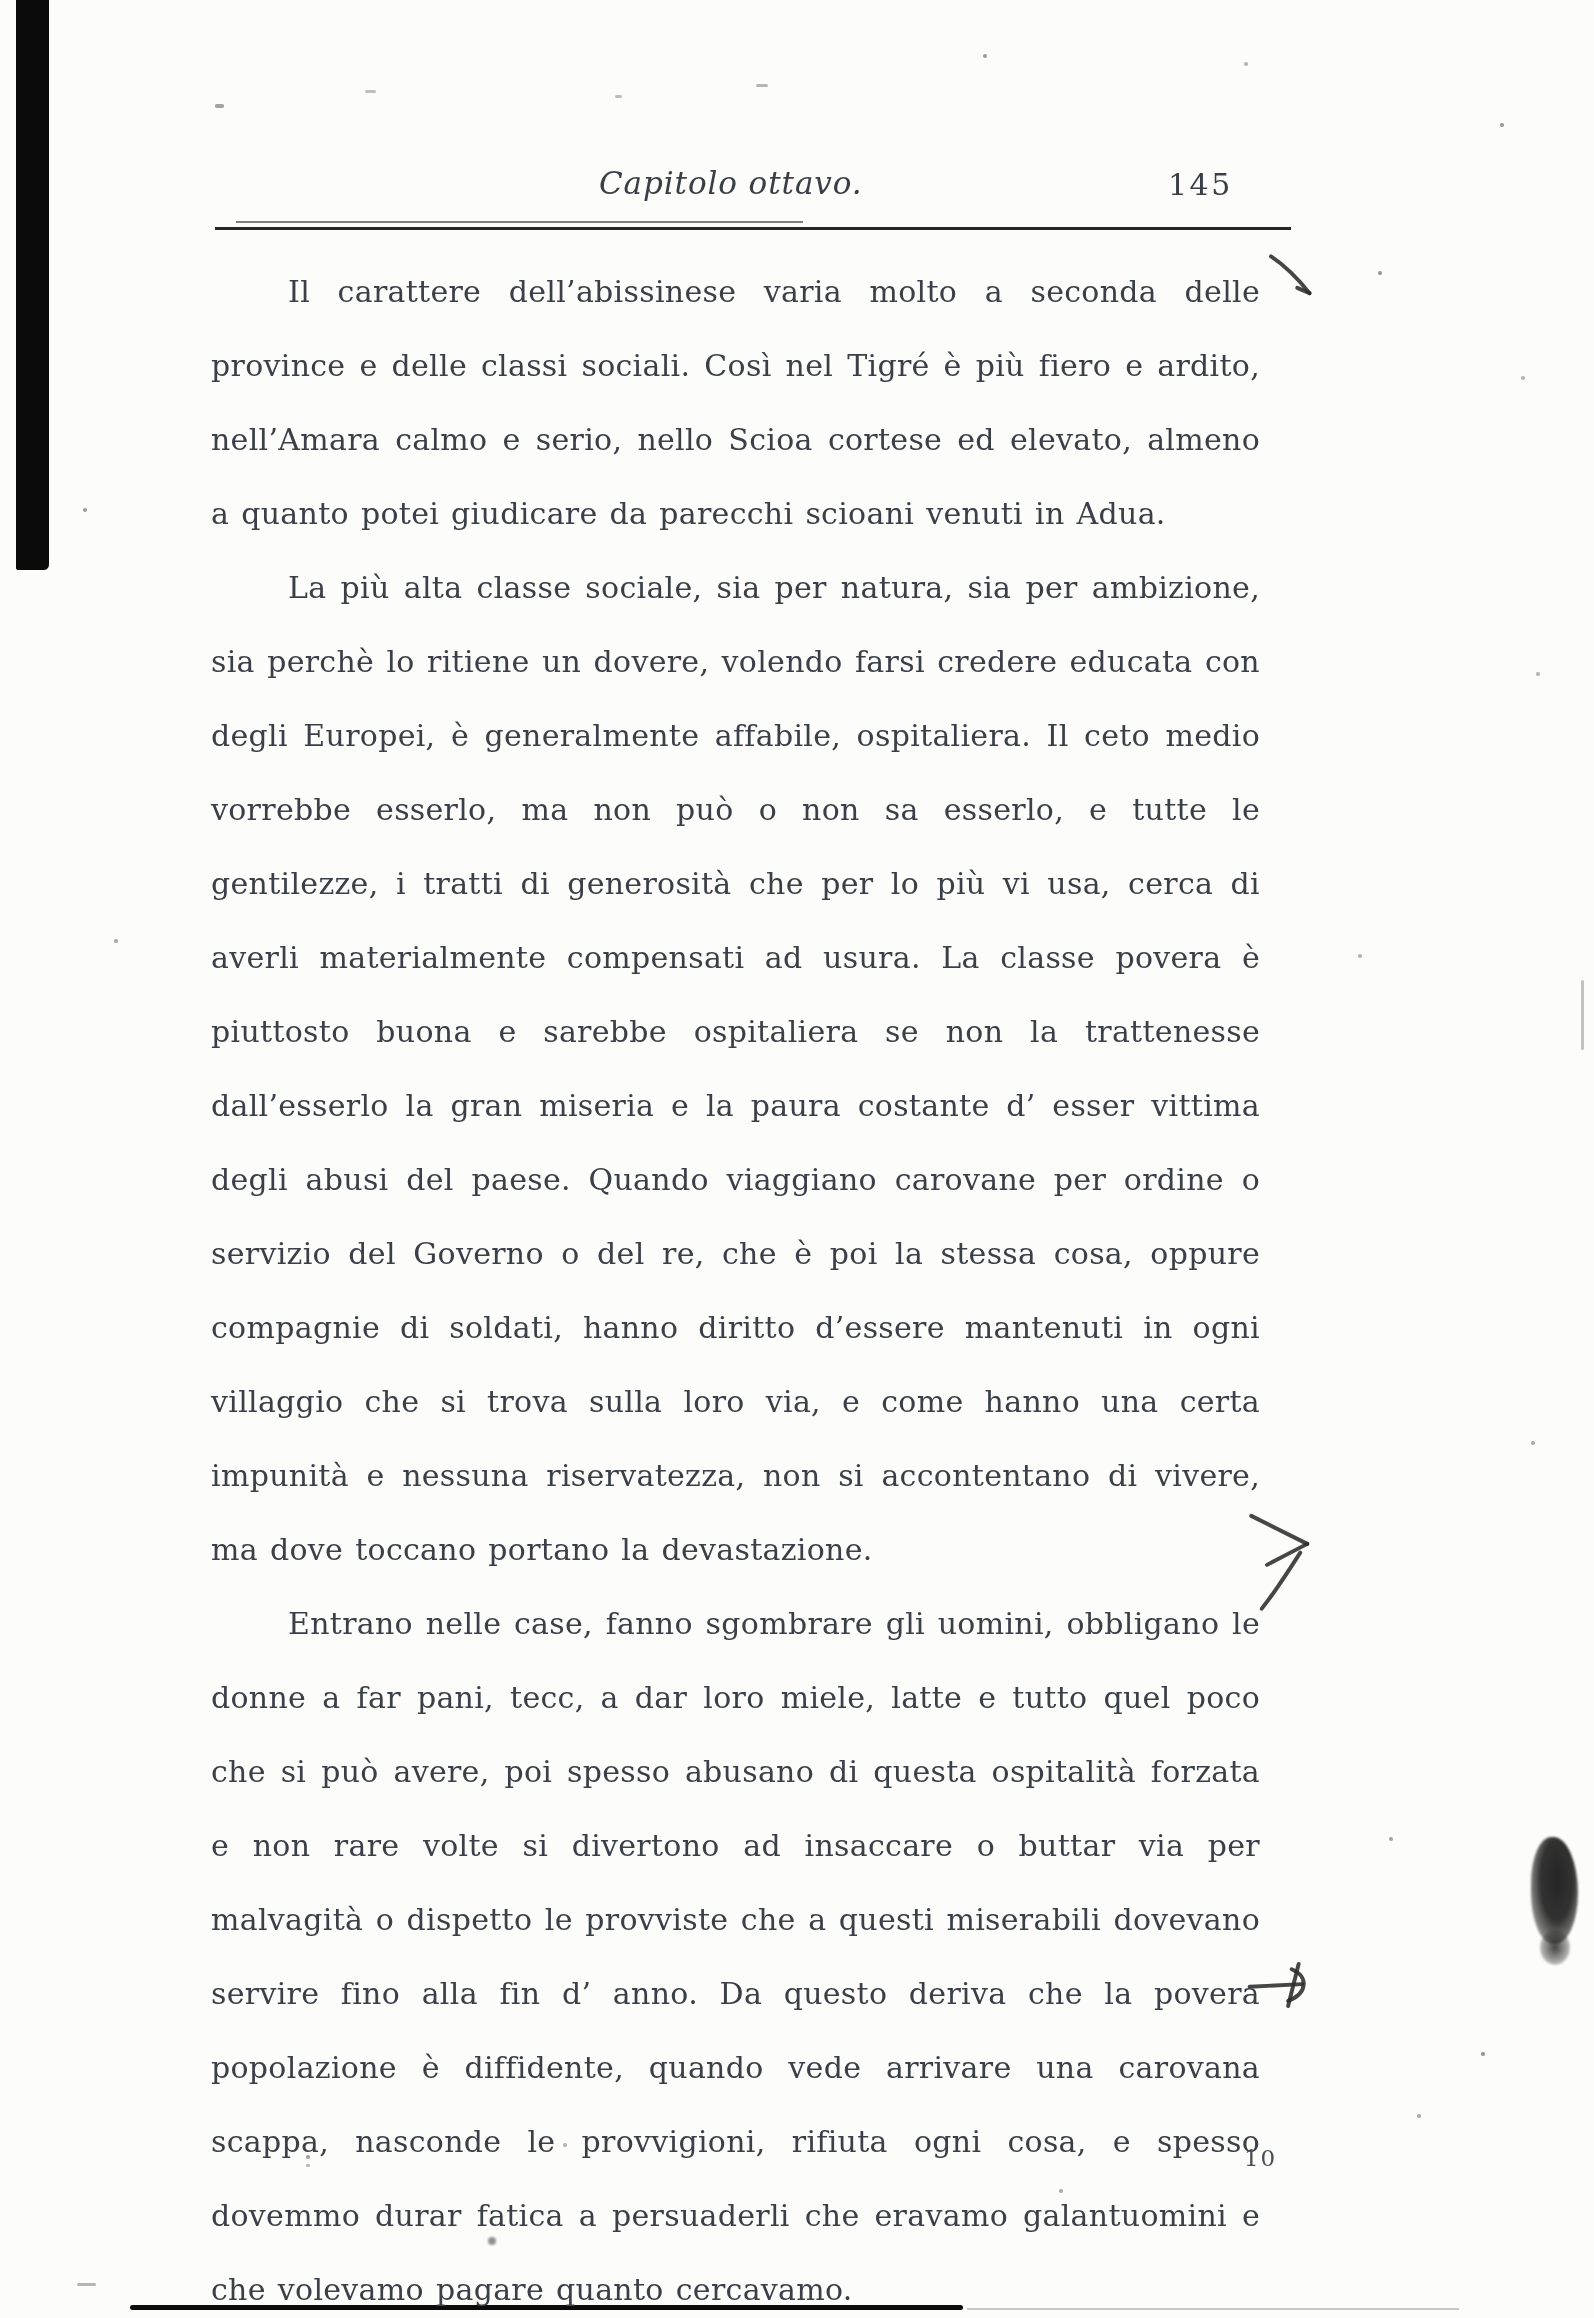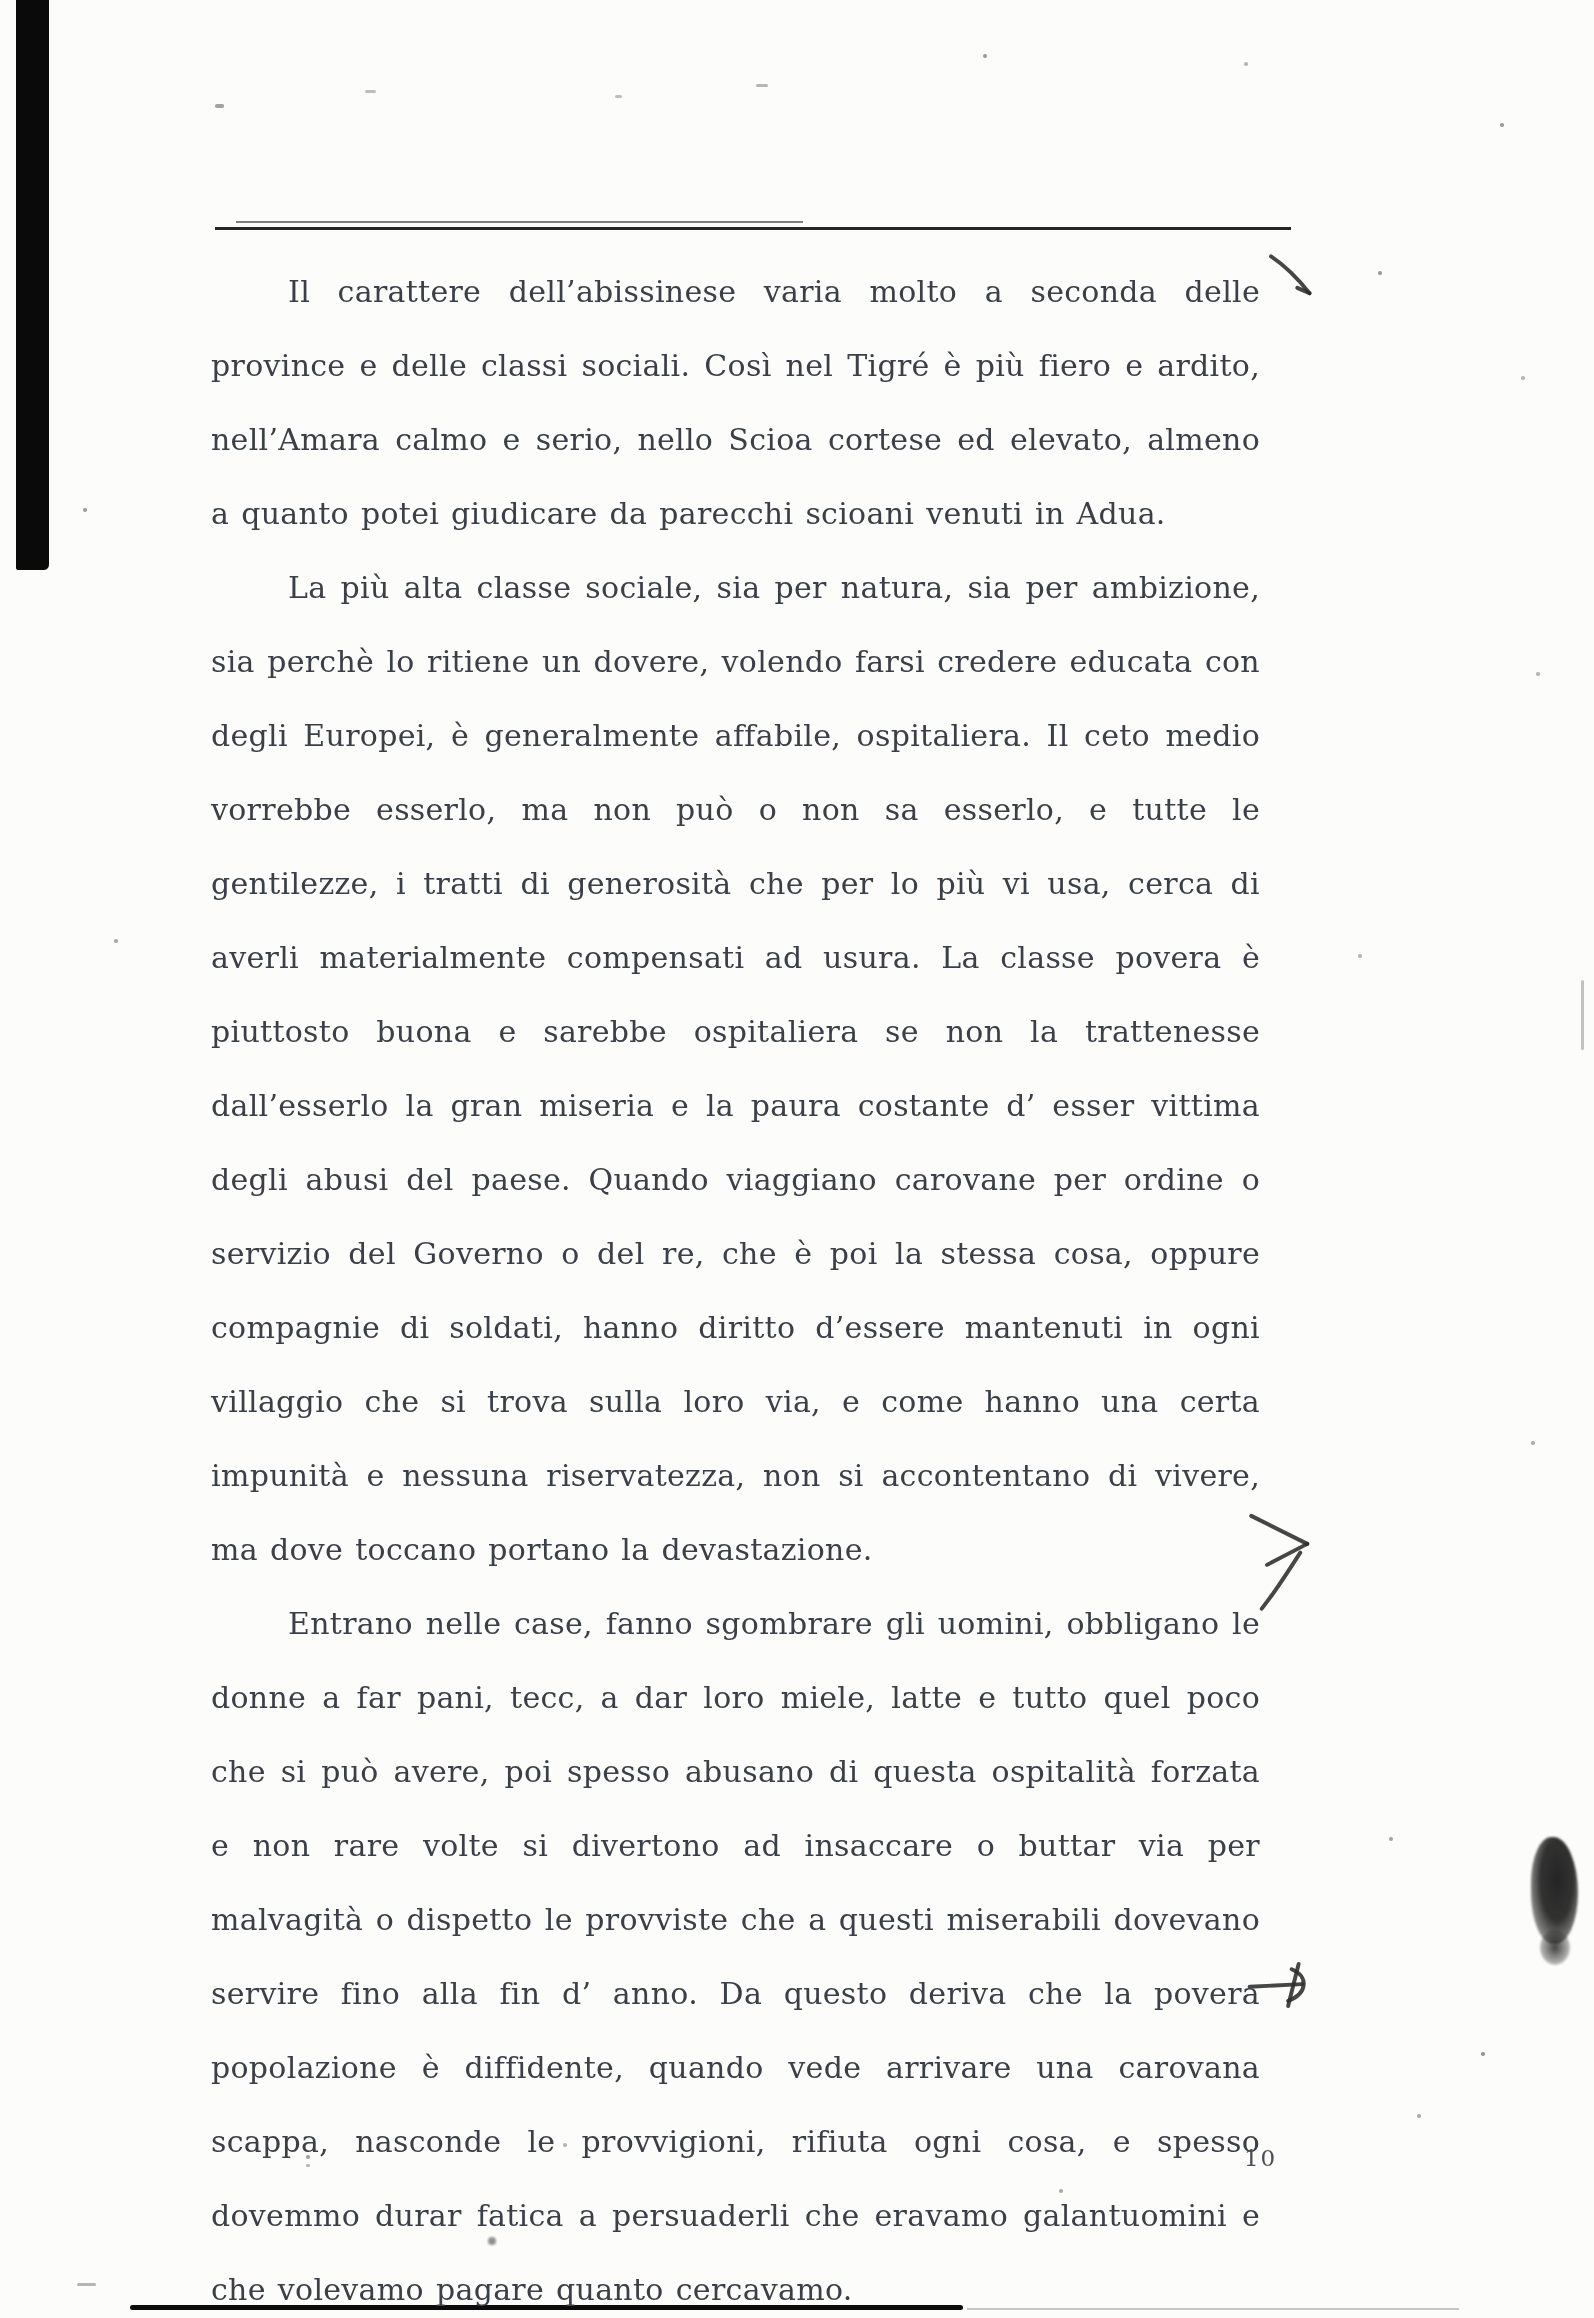--- a/index.html
+++ b/index.html
@@ -197,20 +197,24 @@
   </div>
 
   <div class="hand-mark" style="left:1246px; top:1957px;">
     <svg width="79" height="56" viewBox="0 0 90 64">
       <path d="M4,34 L64,31"></path>
       <path d="M52,14 C72,22 70,42 48,50"></path>
       <path d="M60,8 L48,56"></path>
     </svg>
   </div>
 
+  <div class="running-head">
+    <span class="chapter-title">Capitolo ottavo.</span>
+    <span class="page-number">145</span>
+  </div>
   <div class="head-rule"></div>
   <div class="head-rule-double"></div>
 
   <div class="text-block">
     <p>Il carattere dell’abissinese varia molto a seconda delle province e delle classi sociali. Così nel Tigré è più fiero e ardito, nell’Amara calmo e serio, nello Scioa cortese ed elevato, almeno a quanto potei giudicare da parecchi scioani venuti in Adua.</p>
     <p>La più alta classe sociale, sia per natura, sia per ambizione, sia perchè lo ritiene un dovere, volendo farsi credere educata con degli Europei, è generalmente affabile, ospitaliera. Il ceto medio vorrebbe esserlo, ma non può o non sa esserlo, e tutte le gentilezze, i tratti di generosità che per lo più vi usa, cerca di averli materialmente compensati ad usura. La classe povera è piuttosto buona e sarebbe ospitaliera se non la trattenesse dall’esserlo la gran miseria e la paura costante d’ esser vittima degli abusi del paese. Quando viaggiano carovane per ordine o servizio del Governo o del re, che è poi la stessa cosa, oppure compagnie di soldati, hanno diritto d’essere mantenuti in ogni villaggio che si trova sulla loro via, e come hanno una certa impunità e nessuna riservatezza, non si accontentano di vivere, ma dove toccano portano la devastazione.</p>
     <p>Entrano nelle case, fanno sgombrare gli uomini, obbligano le donne a far pani, tecc, a dar loro miele, latte e tutto quel poco che si può avere, poi spesso abusano di questa ospitalità forzata e non rare volte si divertono ad insaccare o buttar via per malvagità o dispetto le provviste che a questi miserabili dovevano servire fino alla fin d’ anno. Da questo deriva che la povera popolazione è diffidente, quando vede arrivare una carovana scappa, nasconde le provvigioni, rifiuta ogni cosa, e spesso dovemmo durar fatica a persuaderli che eravamo galantuomini e che volevamo pagare quanto cercavamo.</p>
   </div>
 
   <div class="signature-mark">10</div>

